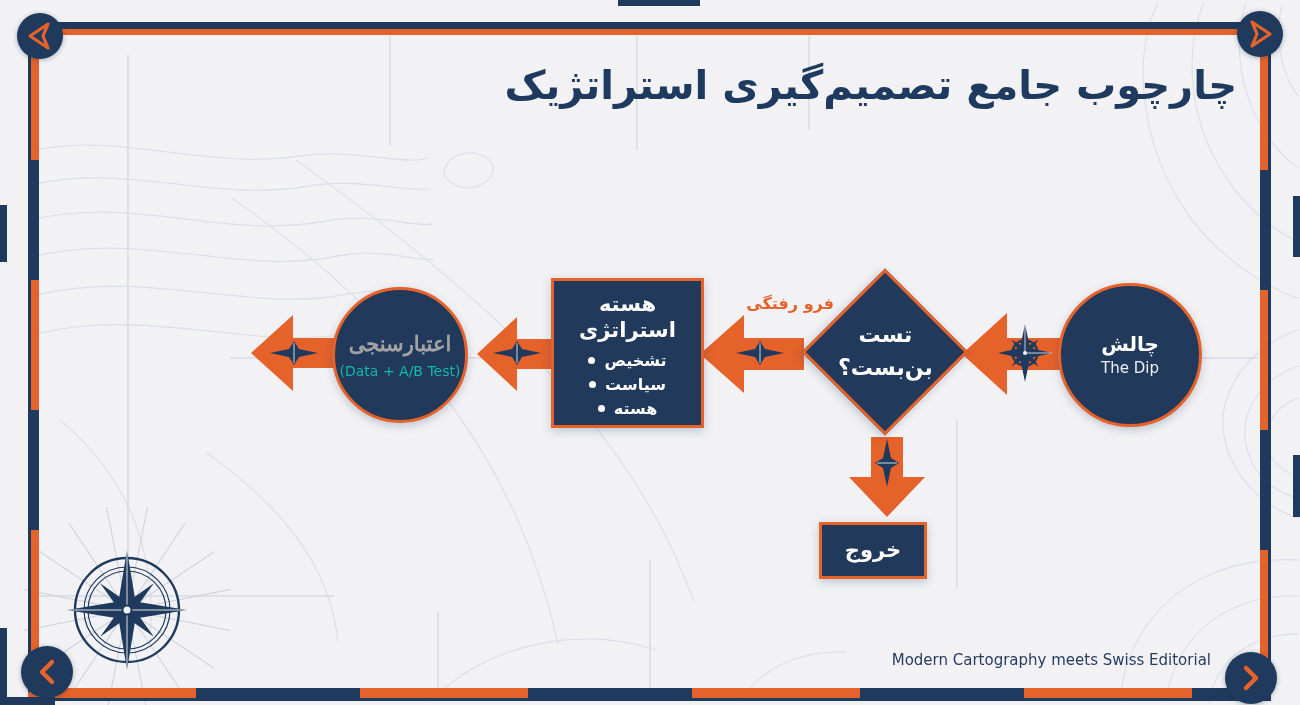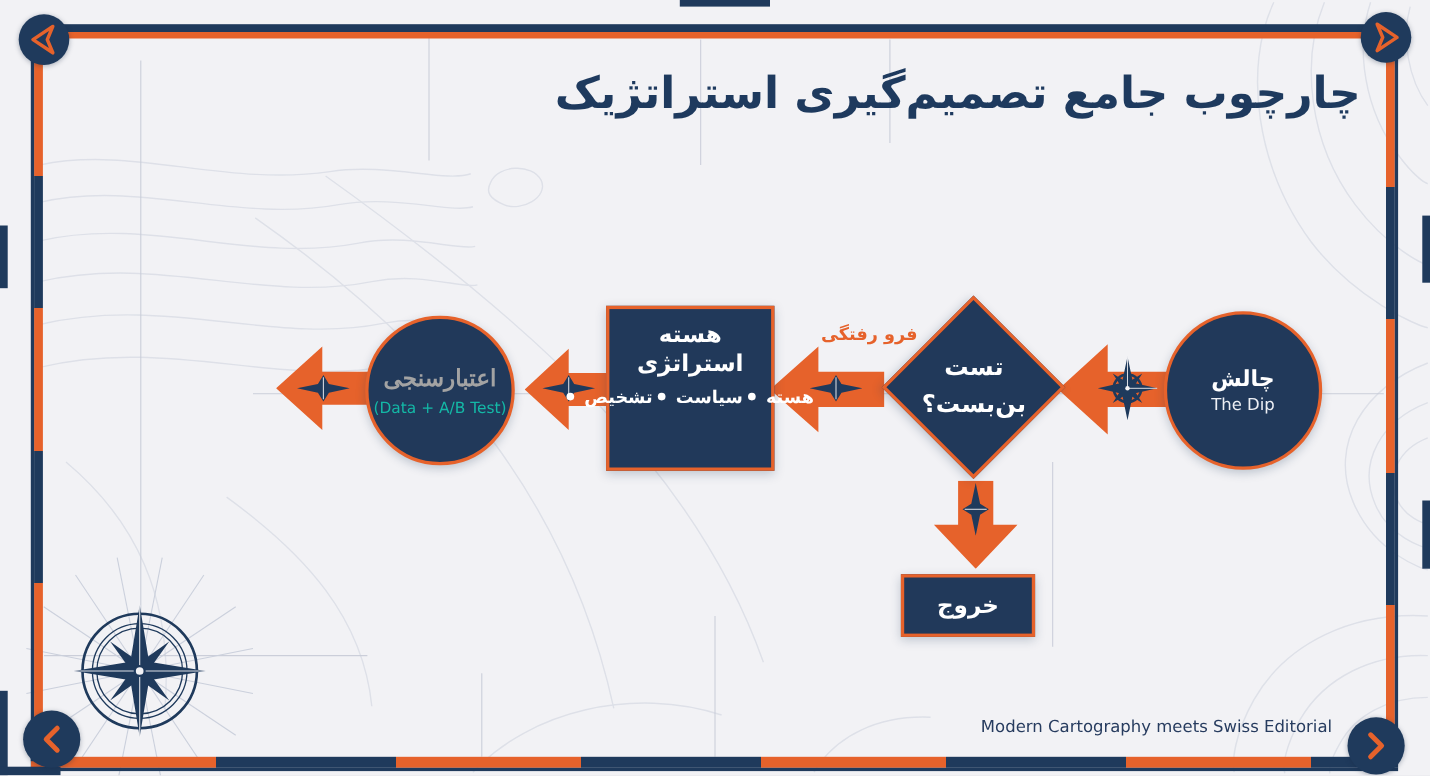--- a/index.html
+++ b/index.html
@@ -43,28 +43,28 @@
     color:#fff;display:flex;flex-direction:column;align-items:center;justify-content:center;
     text-align:center;box-shadow:0 3px 9px rgba(31,58,92,.25);box-sizing:border-box;}
   .circle{border-radius:50%;}
   .challenge{left:1058px;top:283px;width:144px;height:144px;}
   .validation{left:332px;top:287px;width:136px;height:136px;}
   .diamond{left:826px;top:293px;width:118px;height:118px;transform:rotate(45deg);}
   .diamond-inner{transform:rotate(-45deg);display:flex;flex-direction:column;
     align-items:center;justify-content:center;gap:7px;direction:rtl;}
   .square{left:551px;top:278px;width:153px;height:150px;justify-content:flex-start;
     padding-top:10px;}
-  .exit{left:819px;top:522px;width:122px;height:57px;}
+  .exit{left:819px;top:522px;width:108px;height:57px;}
   .t-xl{font-size:20px;font-weight:bold;line-height:1.15;direction:rtl;}
   .t-lg{font-size:22px;font-weight:bold;line-height:1.2;direction:rtl;}
   .t-md{font-size:21px;font-weight:bold;line-height:1.25;direction:rtl;}
   .t-sub{font-size:15px;color:#EDEFF4;margin-top:3px;}
   .t-sub-sm{font-size:14px;color:#14b8a6;margin-top:5px;}
   .t-orange{color:#a3a3a3;font-family:Liberation Serif, serif;}
-  .bullets{margin-top:7px;display:flex;flex-direction:row;gap:5px;align-items:center;}
+  .bullets{margin-top:7px;display:flex;flex-direction:column;gap:5px;align-items:center;}
   .bullet-row{display:flex;align-items:center;gap:9px;}
   .bullet-dot{width:7px;height:7px;border-radius:50%;background:#fff;flex:0 0 auto;}
   .bullet-text{font-size:16px;font-weight:bold;direction:rtl;}
   
   .arrow{position:absolute;z-index:3;}
   .glyph{position:absolute;z-index:4;}
   .star-wrap{position:absolute;left:96px;top:260px;width:190px;height:192px;z-index:4;}
   .star-text{position:absolute;left:0;top:0;width:100%;height:100%;display:flex;
     flex-direction:column;align-items:center;justify-content:center;
     transform:translateY(6px);color:#fff;text-align:center;}

